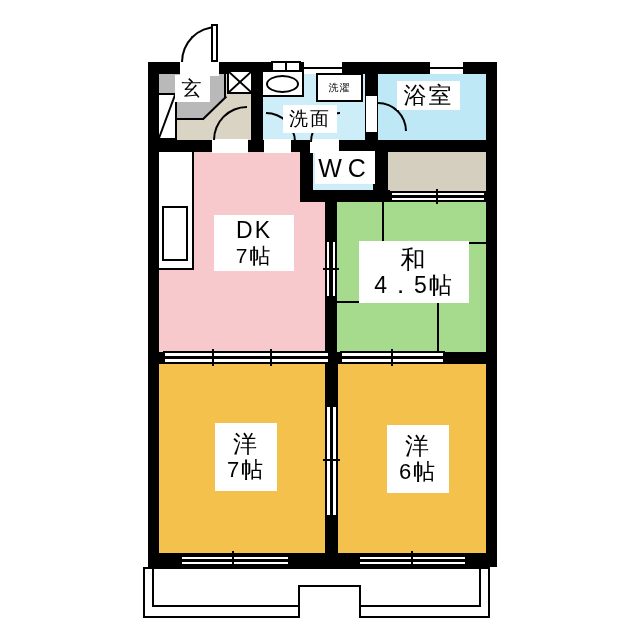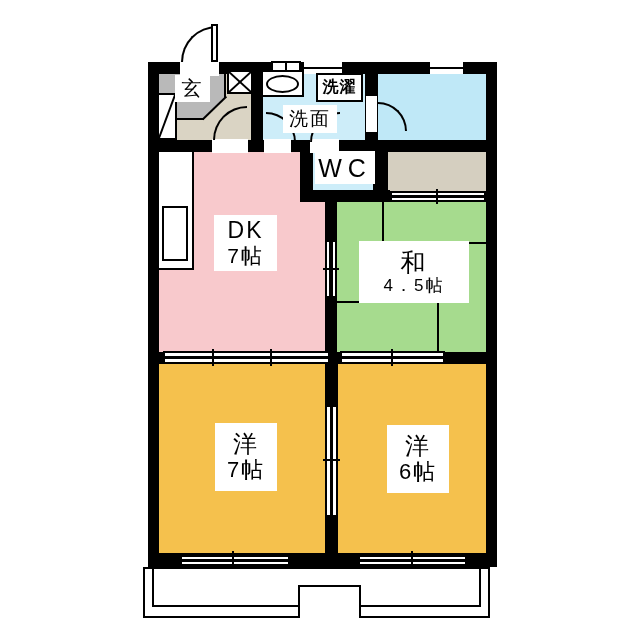--- a/index.html
+++ b/index.html
@@ -112,51 +112,54 @@
       <line x1="22" y1="0" x2="0" y2="20" stroke="#000" stroke-width="2"></line>
     </svg>
   </div>
 
   <div class="a" style="left:271px;top:61px;width:30px;height:13px;background:#fff;border:2px solid #000;"></div>
   <div class="a thin" style="left:285px;top:61px;width:2px;height:13px;"></div>
   <div class="a" style="left:261px;top:70px;width:43px;height:27px;background:#fff;border:2px solid #000;"></div>
   <div class="a" style="left:266px;top:75px;width:33px;height:18px;background:#fff;border:2px solid #000;border-radius:50%;"></div>
 
   <div class="a" style="left:316px;top:73px;width:47px;height:29px;background:#fff;border:2px solid #000;display:flex;align-items:center;justify-content:center;">
-    <span style="font-size:16px;font-weight:700;letter-spacing:1px;">洗濯</span>
+    <span style="font-size:10px;font-weight:400;letter-spacing:1px;">洗濯</span>
   </div>
 
   <div class="a" style="left:157px;top:93px;width:20px;height:47px;background:#fff;border:2px solid #000;">
     <svg width="16" height="43" viewBox="0 0 16 43" style="display:block;">
       <line x1="0" y1="43" x2="16" y2="0" stroke="#000" stroke-width="2"></line>
     </svg>
   </div>
 
   <div class="a lbl" style="left:175px;top:75px;width:35px;height:27px;font-size:20px;">
     <span>玄</span>
   </div>
 
   <div class="a lbl" style="left:283px;top:105px;width:54px;height:28px;font-size:19px;">
     <span>洗面</span>
   </div>
 
+  <div class="a lbl" style="left:397px;top:81px;width:63px;height:29px;font-size:23px;">
+    <span>浴室</span>
+  </div>
 
   <div class="a lbl" style="left:315px;top:151px;width:60px;height:33px;font-size:25px;letter-spacing:6px;">
     <span>WC</span>
   </div>
 
 
-  <div class="a lbl" style="left:214px;top:215px;width:63px;height:56px;font-size:23px;">
+  <div class="a lbl" style="left:214px;top:215px;width:80px;height:56px;font-size:23px;">
     <span>DK</span>
     <span style="font-size:21px;">7帖</span>
   </div>
 
   <div class="a lbl" style="left:359px;top:241px;width:110px;height:62px;font-size:25px;">
     <span>和</span>
-    <span style="font-size:17px;">4．5帖</span>
+    <span style="font-size:23px;">4．5帖</span>
   </div>
 
   <div class="a lbl" style="left:215px;top:423px;width:62px;height:68px;font-size:24px;">
     <span>洋</span>
     <span style="font-size:22px;">7帖</span>
   </div>
 
   <div class="a lbl" style="left:387px;top:425px;width:62px;height:68px;font-size:24px;">
     <span>洋</span>
     <span style="font-size:22px;">6帖</span>

